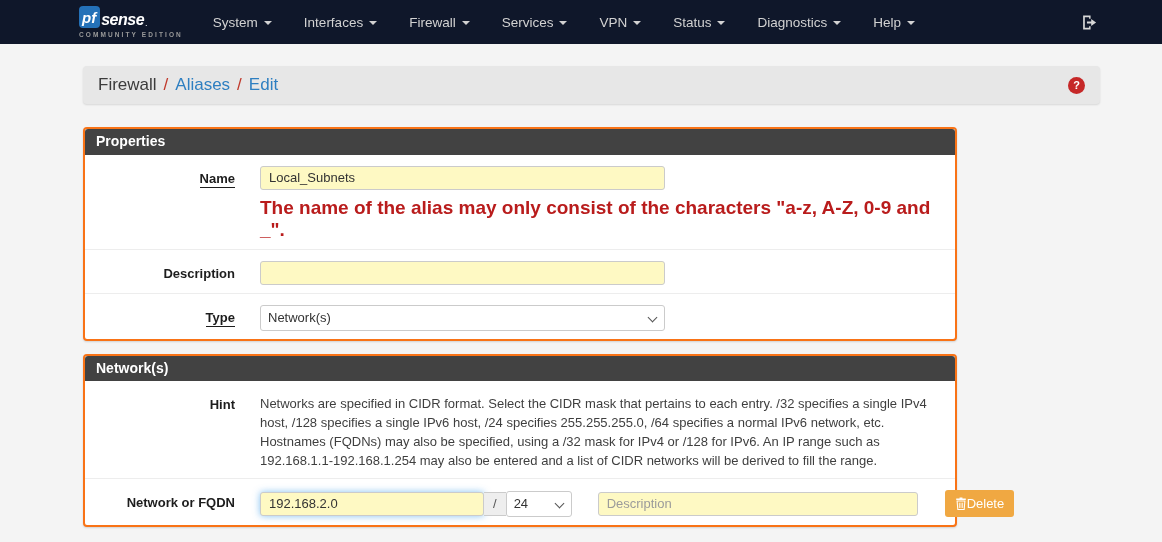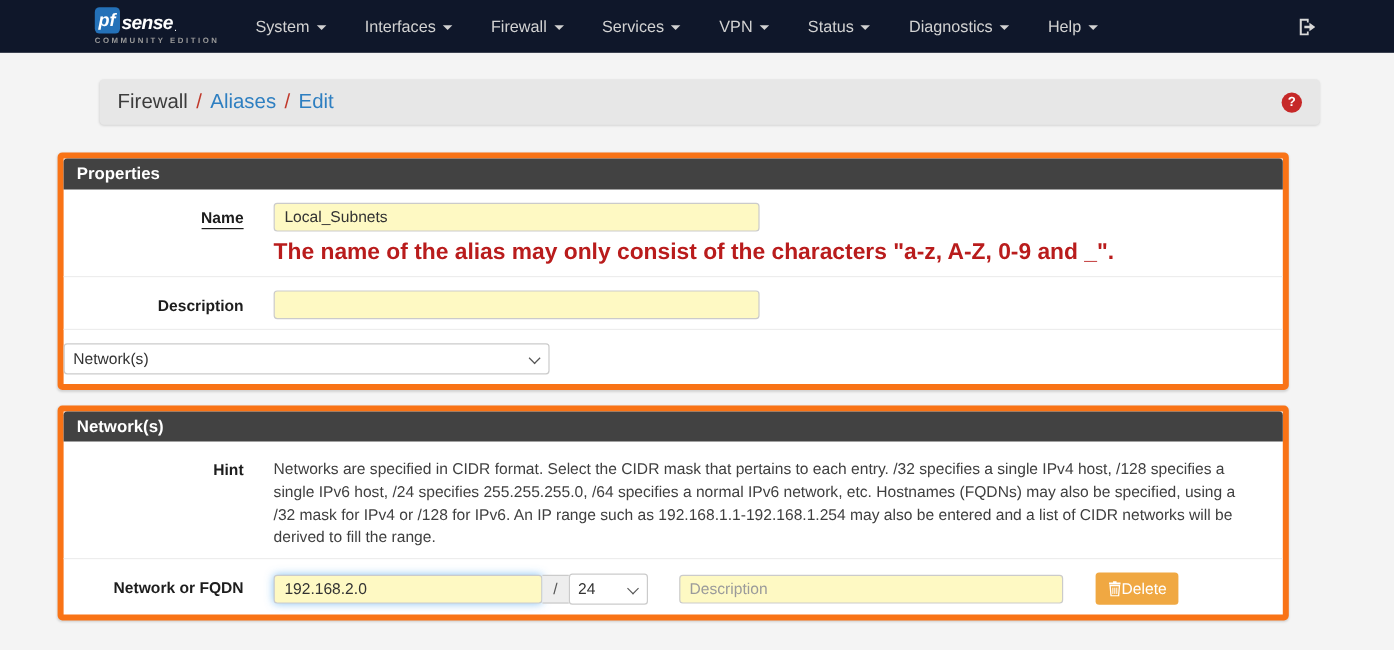--- a/index.html
+++ b/index.html
@@ -49,22 +49,22 @@
   .crumb-sep { color:#c0392b; padding:0 7px; }
   .crumb-link { color:#2e7fc1; text-decoration:none; cursor:pointer; }
   .help-icon {
     margin-left:auto; width:17px; height:17px; border-radius:50%;
     background:#c62828; color:#fff; font-size:11px; font-weight:bold;
     display:flex; align-items:center; justify-content:center; cursor:pointer;
   }
 
   
   .panel {
-    width:1026px; margin-left:48px; background:#fff;
-    border:5px solid #f97316; border-radius:4px;
+    width:874px; margin-left:83px; background:#fff;
+    border:2px solid #f97316; border-radius:4px;
     box-shadow:0 1px 2px rgba(0,0,0,0.14);
   }
   .panel-properties { margin-top:23px; }
   .panel-networks { margin-top:13px; }
   .panel-header {
     background:#424242; color:#fff; font-size:14px; font-weight:bold;
     padding:4px 11px; border-radius:3px 3px 0 0; line-height:1.25;
   }
   .form-row { display:flex; padding:11px 15px 8px 0; }
   .form-row + .form-row { border-top:1px solid #ededed; }
@@ -204,20 +204,23 @@
   <div class="form-row">
     <div class="col-label">
       <span>Description</span>
     </div>
     <div class="col-content">
       <input type="text" class="input-wide" value="" style="">
     </div>
   </div>
 
   <div class="form-row">
+    <div class="col-label">
+      <span class="lbl-underline">Type</span>
+    </div>
     <div class="col-content">
       <span class="select-wrap select-wide">
         <select>
           <option>Network(s)</option>
         </select>
         <span class="chevron"></span>
       </span>
     </div>
   </div>
 </div>

